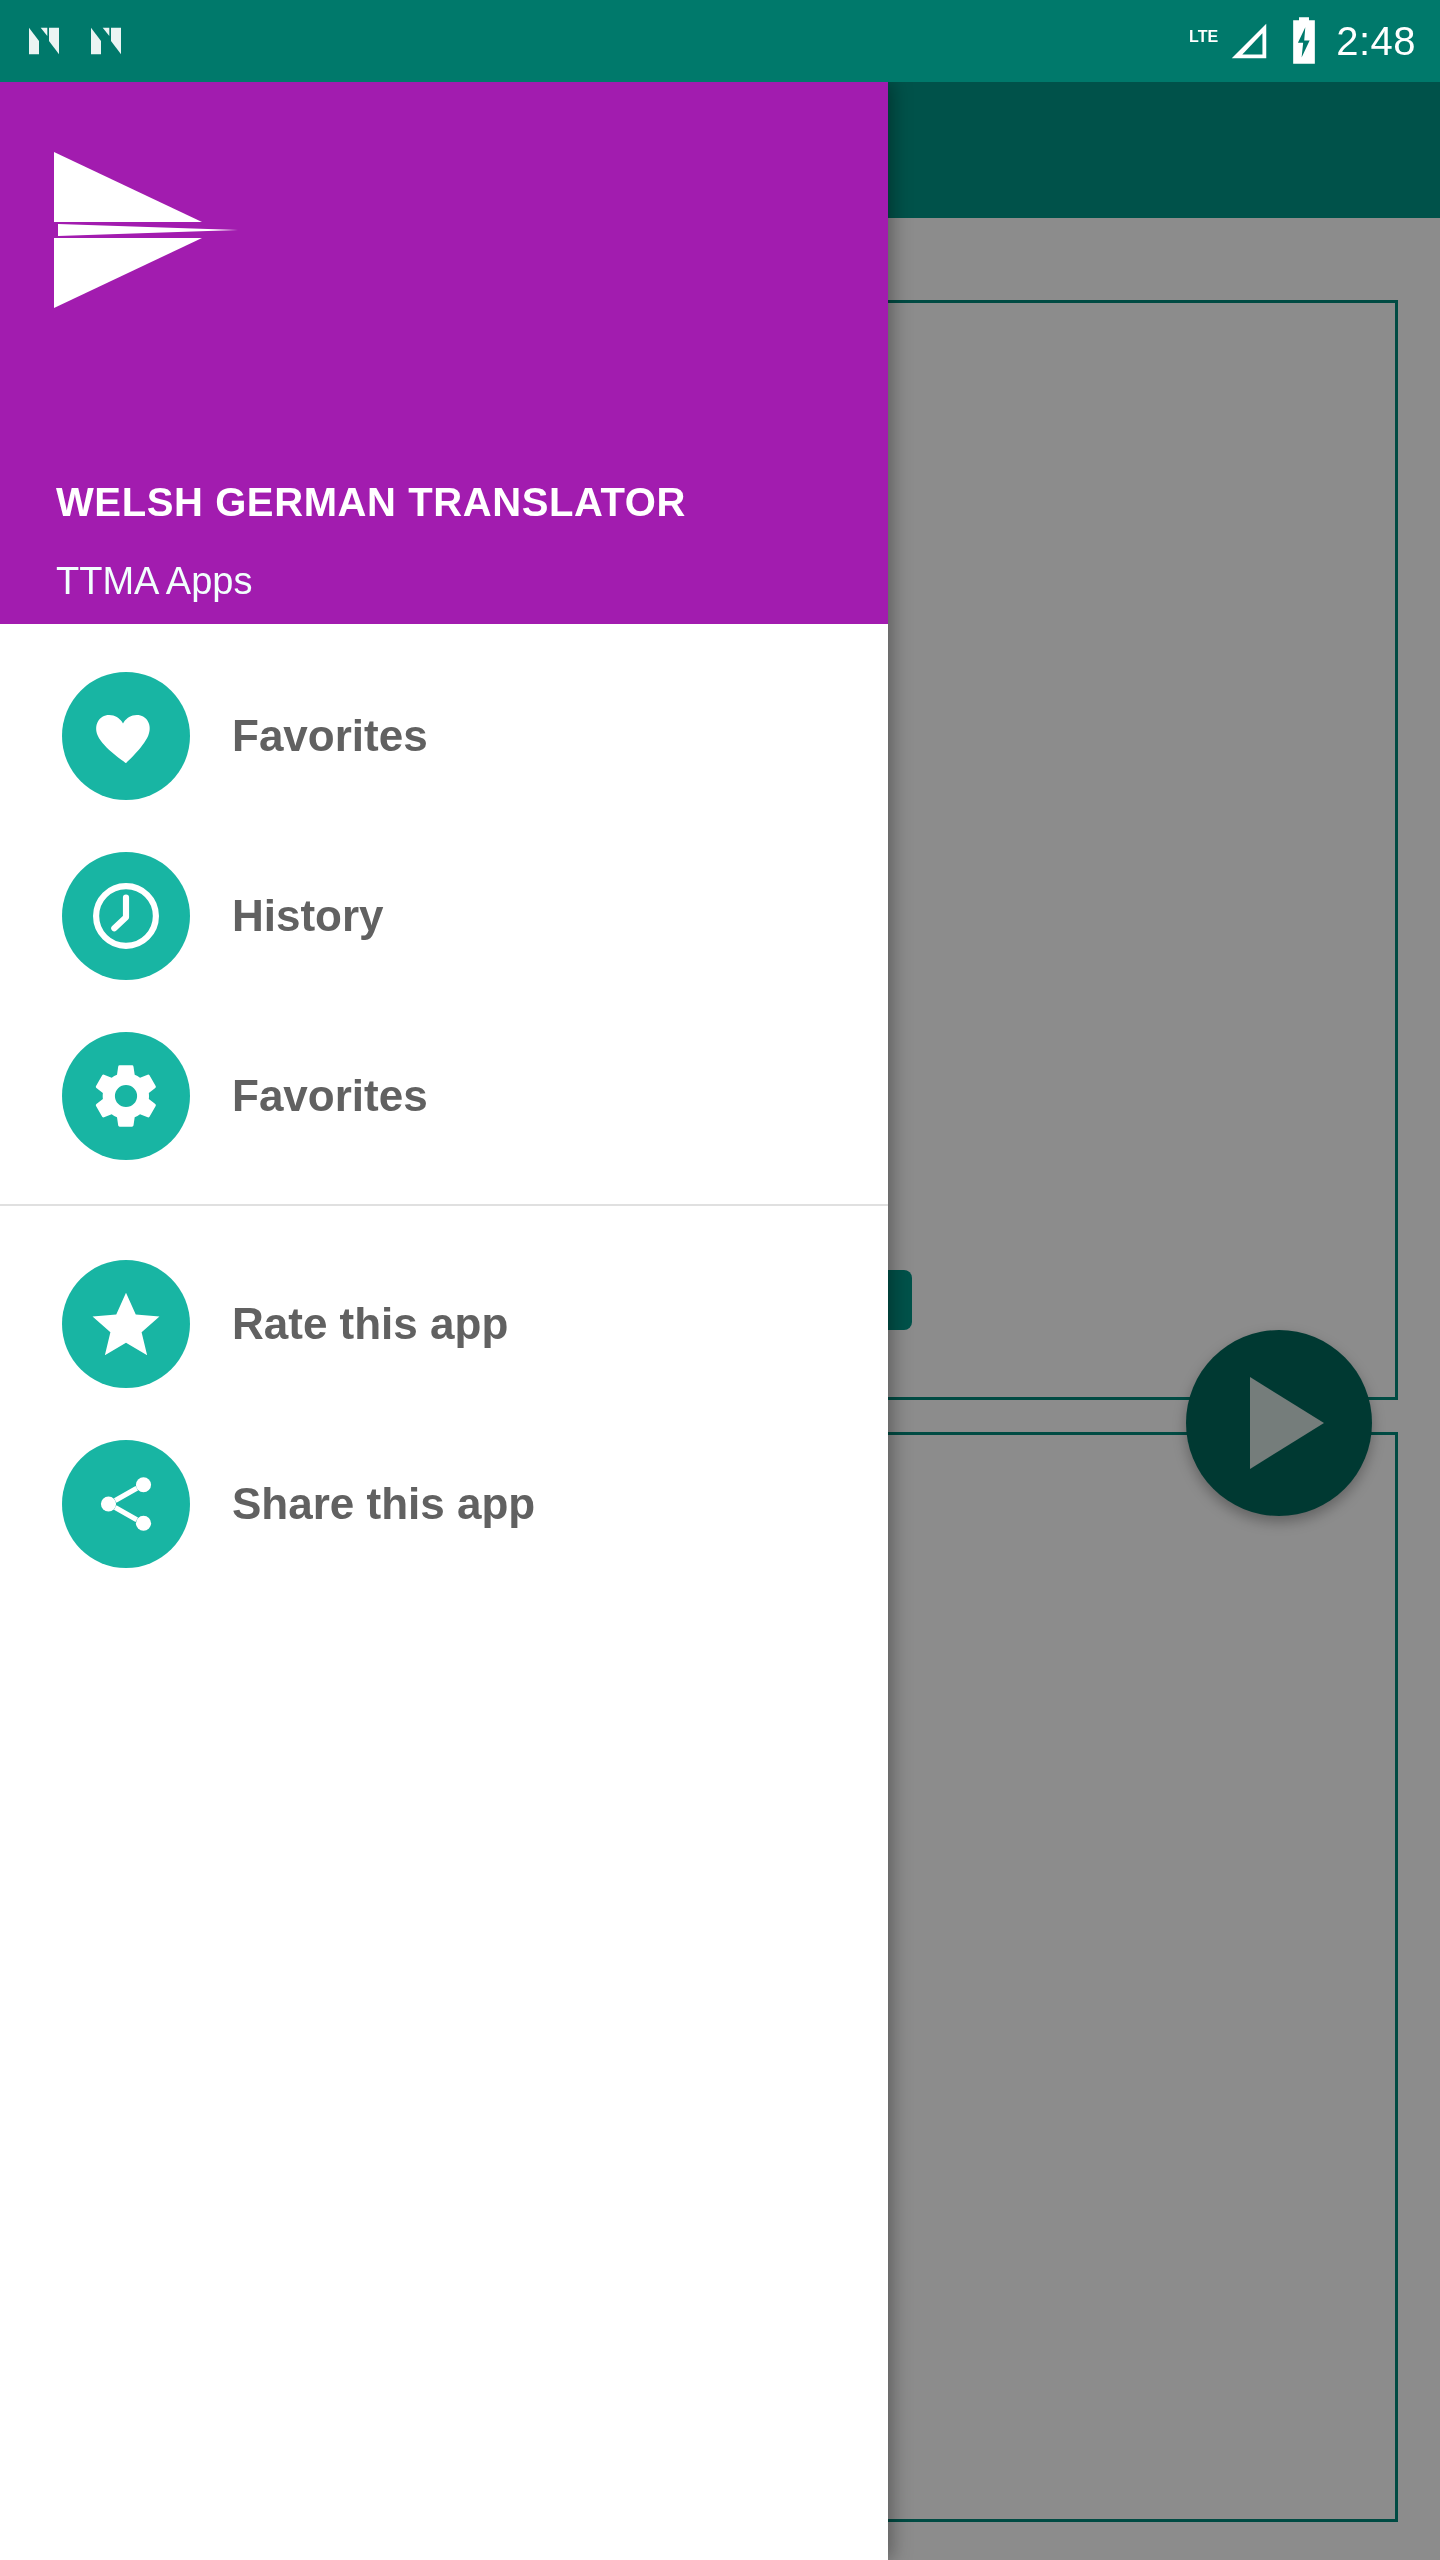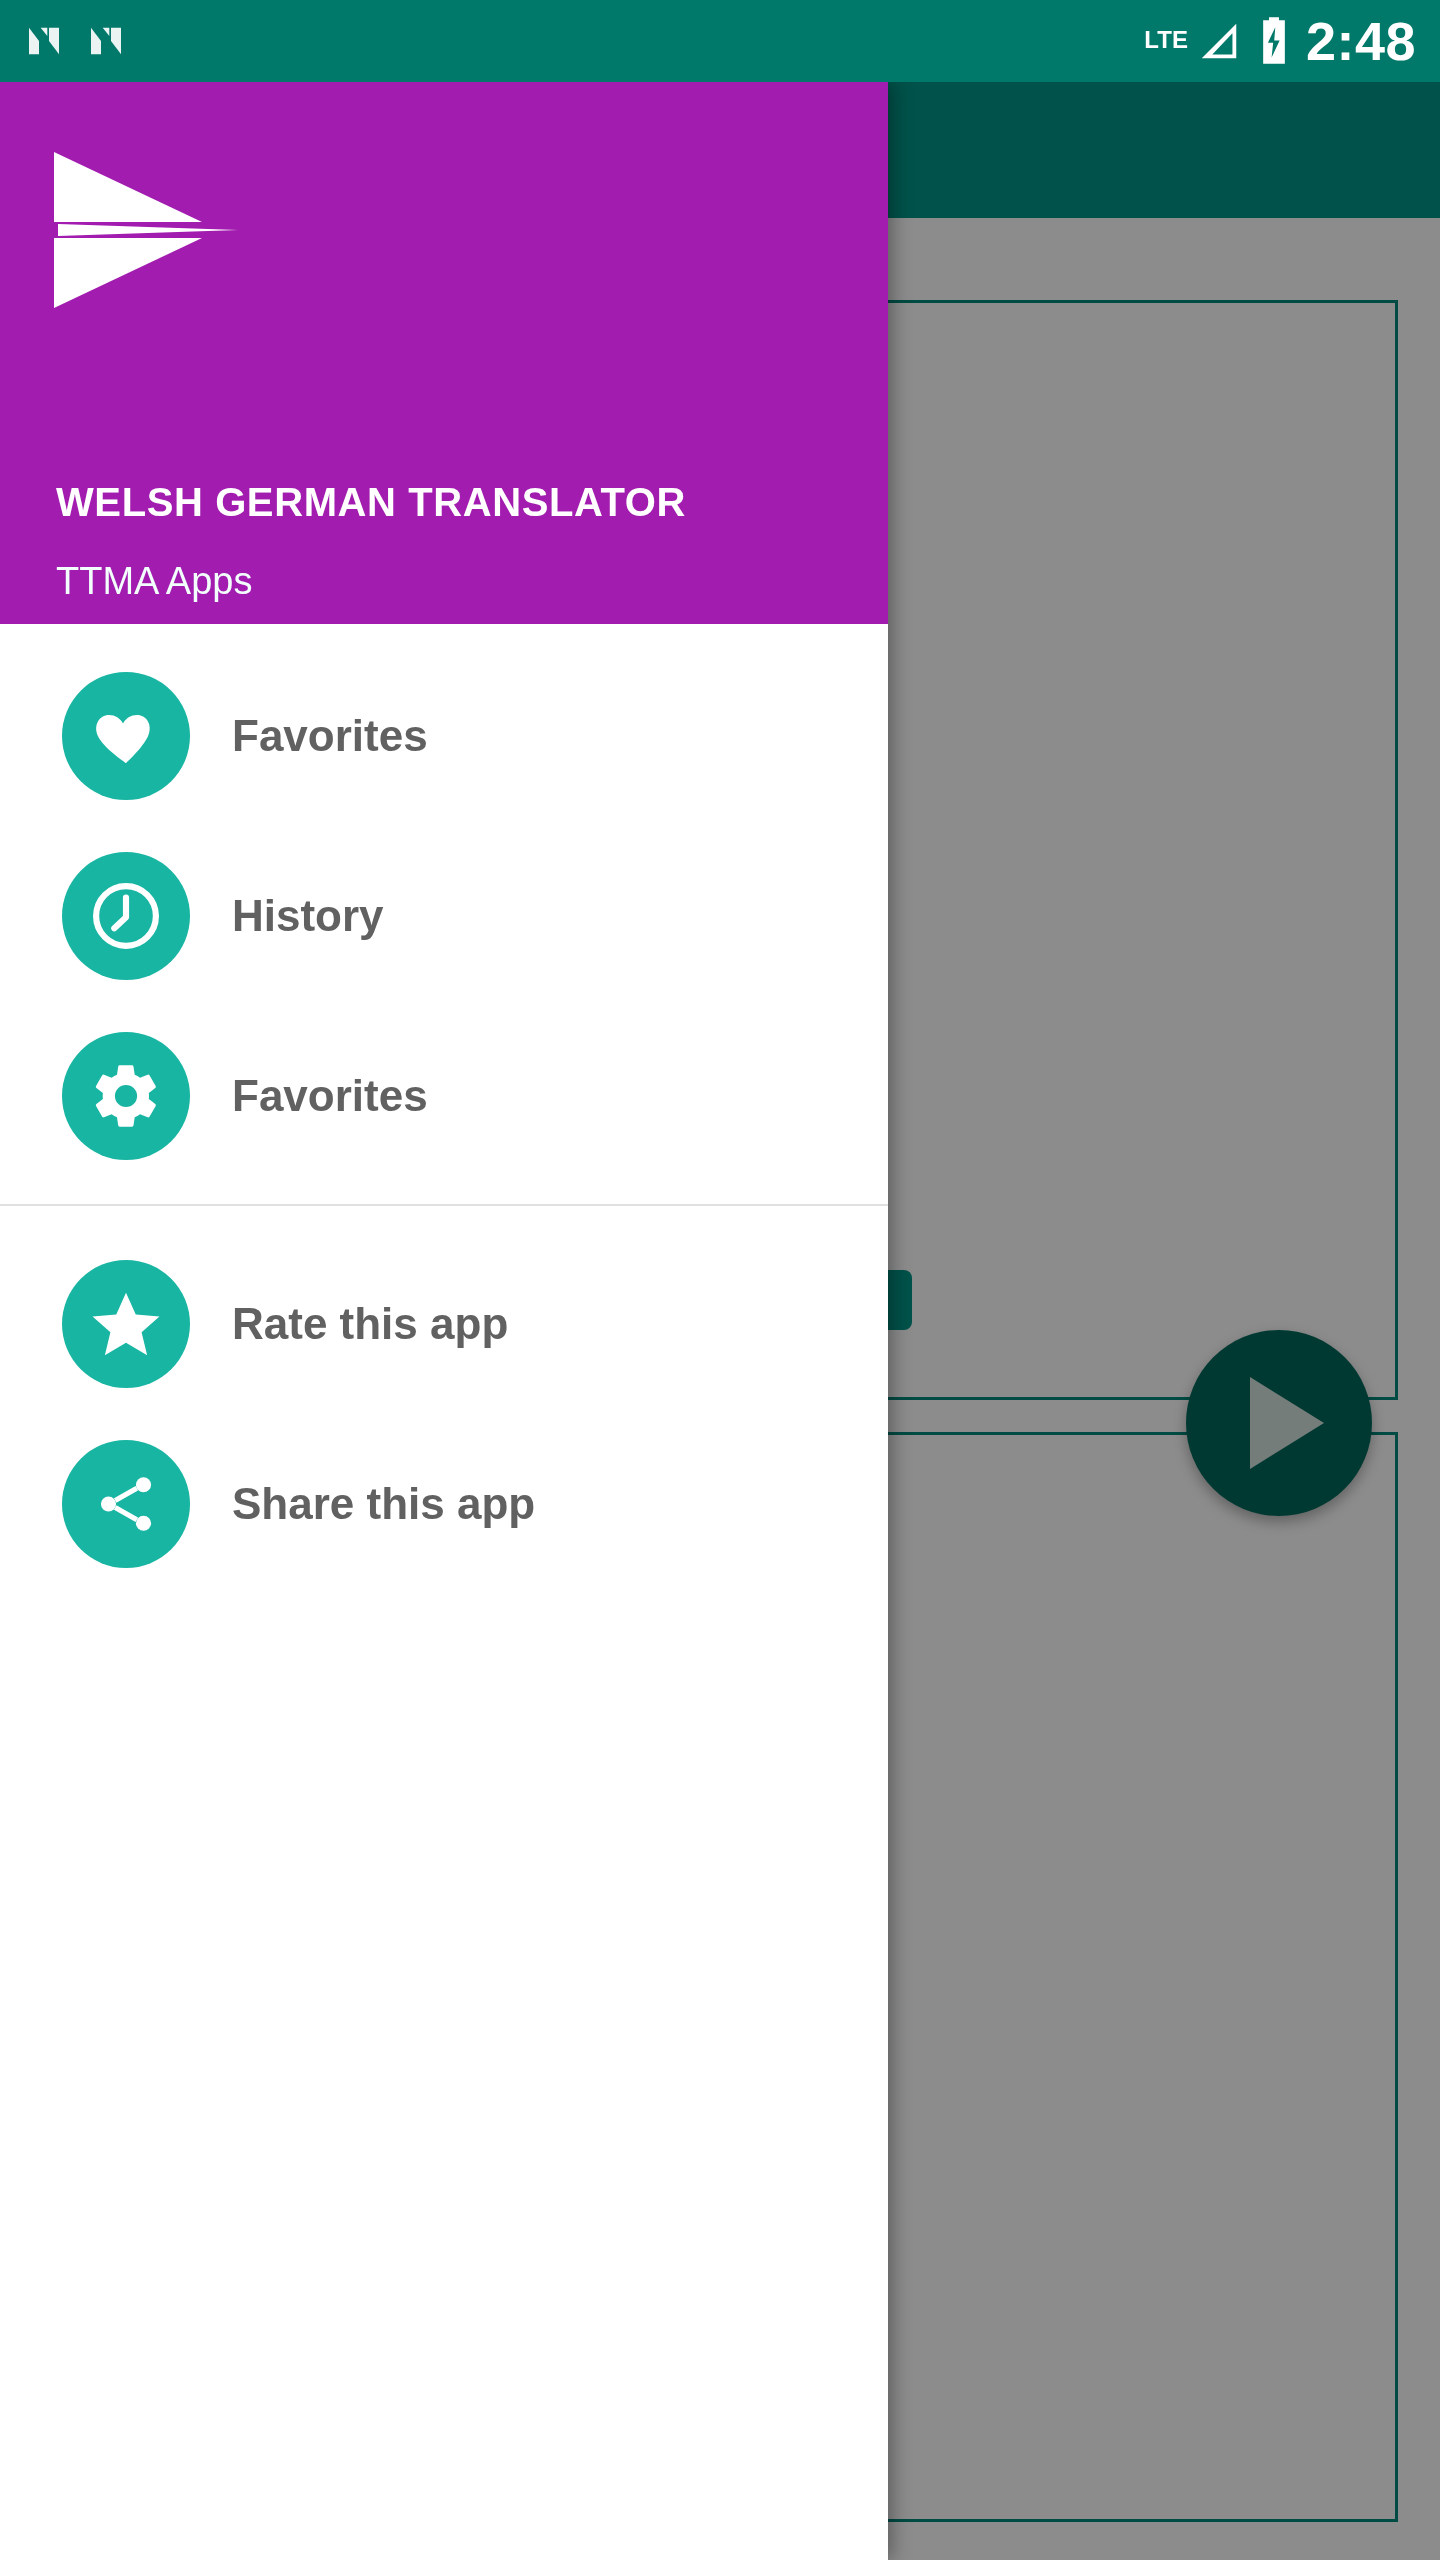--- a/index.html
+++ b/index.html
@@ -45,28 +45,28 @@
     align-items: center;
     gap: 14px;
   }
   .n-icon {
     width: 40px; height: 40px;
     position: relative;
     opacity: .92;
   }
   .status-time {
     color: #ffffff;
-    font-size: 54px;
-    font-weight: bold;
+    font-size: 40px;
+    font-weight: normal;
     letter-spacing: .5px;
     line-height: 1;
   }
   .lte-label {
     color: #ffffff;
-    font-size: 24px;
+    font-size: 16px;
     font-weight: bold;
     line-height: 1;
     margin-right: -6px;
     align-self: flex-start;
     margin-top: 14px;
   }
 
   
   .app-bar {
     position: absolute;

